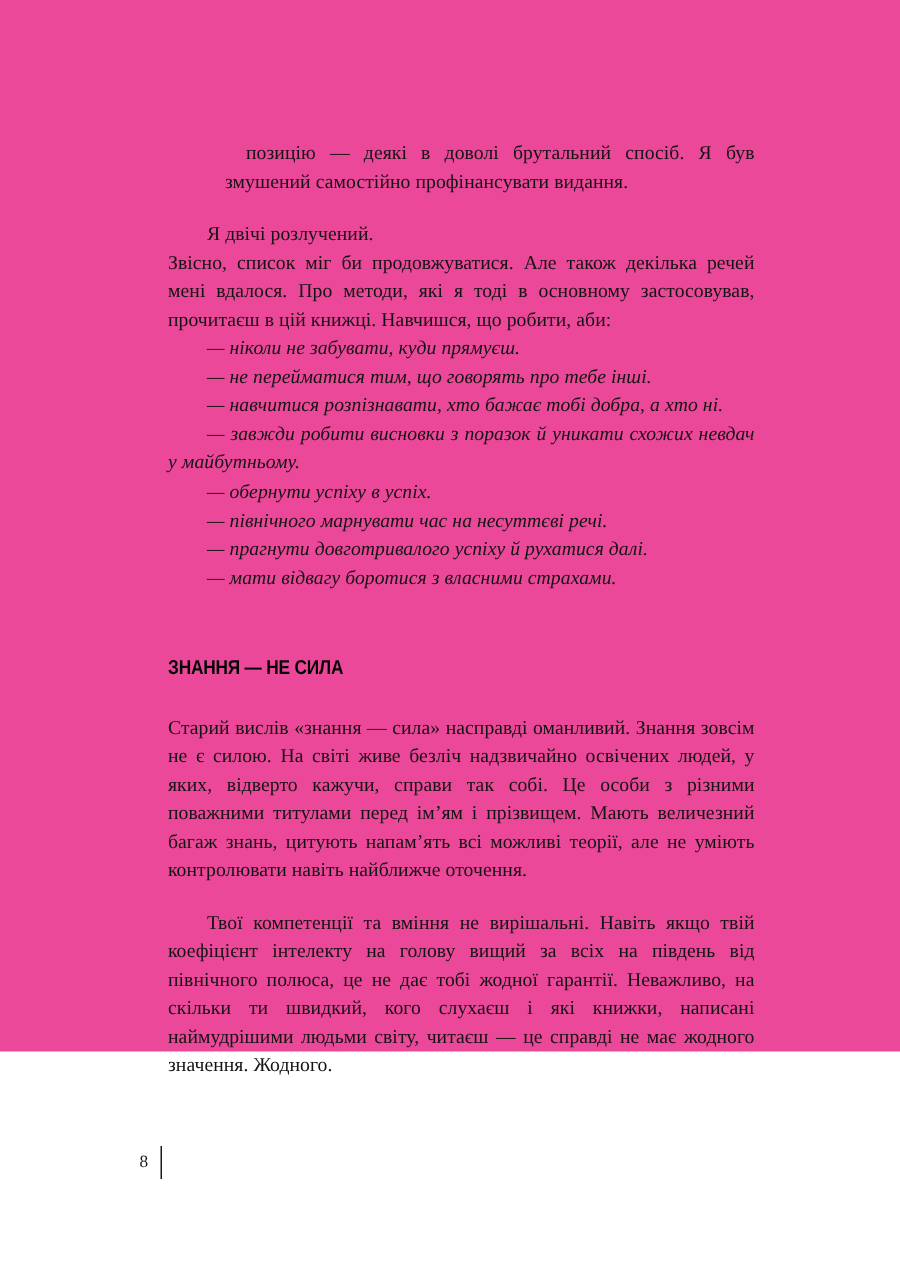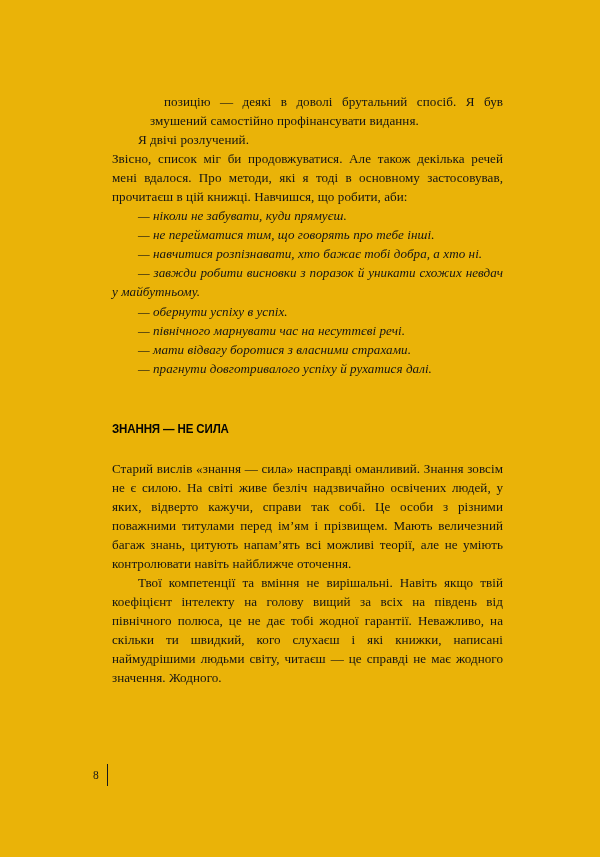--- a/index.html
+++ b/index.html
@@ -13,22 +13,22 @@
     font-family: "Liberation Serif", "DejaVu Serif", serif;
     color: #111111;
     overflow: hidden;
     position: relative;
   }
 
   .page {
     position: absolute;
     left: 0; top: 0;
     width: 600px;
-    height: 857px;
-    background: #eab308;
+    height: 701px;
+    background: #ec4899;
   }
 
   .text-column {
     position: absolute;
     left: 112px;
     top: 92px;
     width: 391px;
   }
 
   p {
@@ -43,20 +43,21 @@
   }
 
   
   .carry-over {
     margin-left: 38px;
     text-indent: 14px;
   }
 
   .indent {
     text-indent: 26px;
+    margin-top: 16px;
   }
 
   .no-indent {
     text-indent: 0;
   }
 
   .bullet-list {
     margin: 0;
     padding: 0;
     list-style: none;
@@ -128,22 +129,22 @@
 
     <p class="no-indent">Звісно, список міг би продовжуватися. Але також декілька речей мені вдалося. Про методи, які я тоді в основному застосовував, прочитаєш в цій книжці. Навчишся, що робити, аби:</p>
 
     <ul class="bullet-list">
       <li>— ніколи не забувати, куди прямуєш.</li>
       <li>— не перейматися тим, що говорять про тебе інші.</li>
       <li>— навчитися розпізнавати, хто бажає тобі добра, а хто ні.</li>
       <li>— завжди робити висновки з поразок й уникати схожих невдач у майбутньому.</li>
       <li>— обернути успіху в успіх.</li>
       <li>— північного марнувати час на несуттєві речі.</li>
+      <li>— прагнути довготривалого успіху й рухатися далі.</li>
       <li>— мати відвагу боротися з власними страхами.</li>
-      <li>— прагнути довготривалого успіху й рухатися далі.</li>
     </ul>
 
     <div class="gap-before-heading"></div>
 
     <h2 class="section-heading">ЗНАННЯ — НЕ СИЛА</h2>
 
     <div class="gap-after-heading"></div>
 
     <p class="no-indent">Старий вислів «знання — сила» насправді оманливий. Знання зовсім не є силою. На світі живе безліч надзвичайно освічених людей, у яких, відверто кажучи, справи так собі. Це особи з різними поважними титулами перед ім’ям і прізвищем. Мають величезний багаж знань, цитують напам’ять всі можливі теорії, але не уміють контролювати навіть найближче оточення.</p>
 

